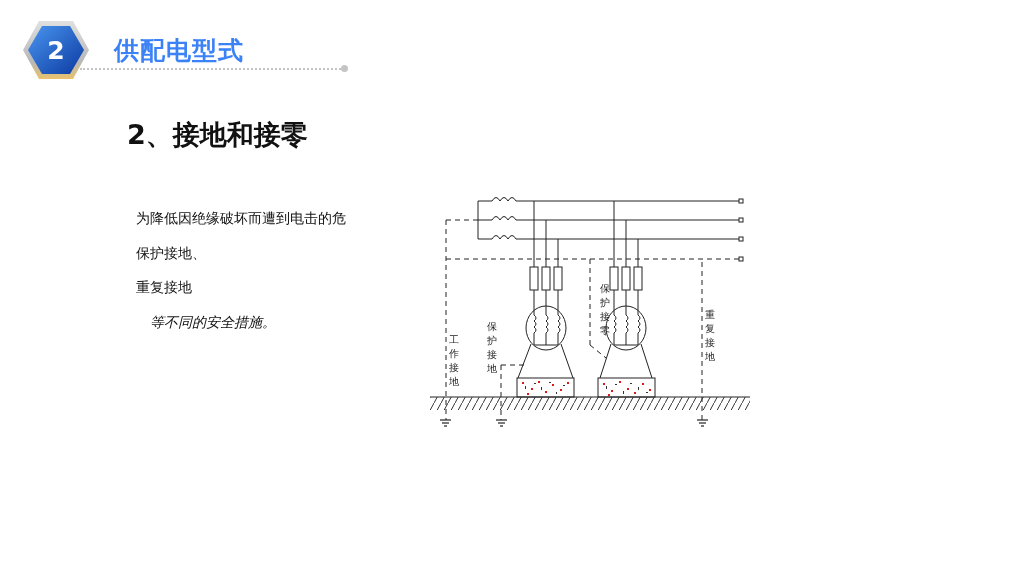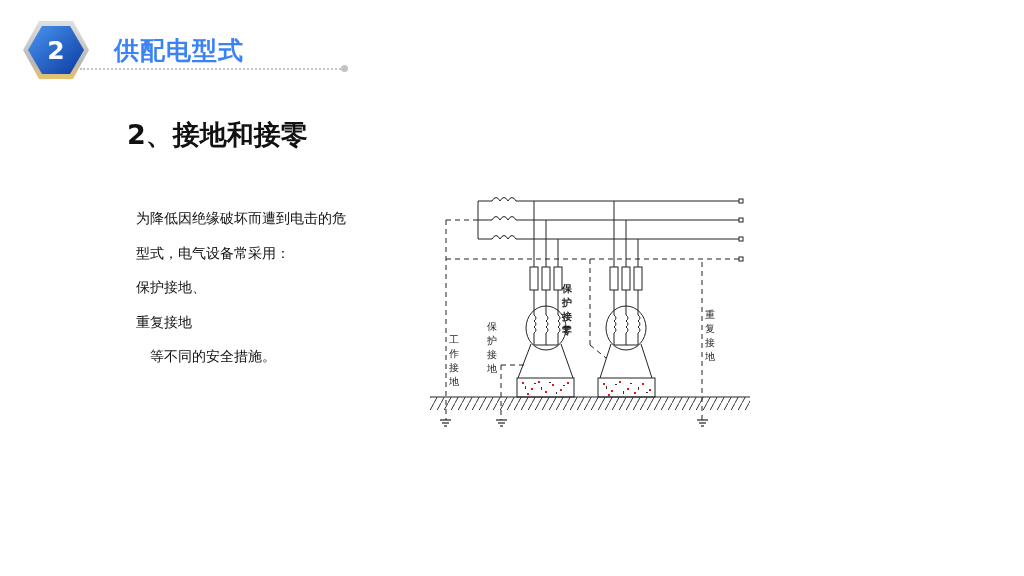--- a/index.html
+++ b/index.html
@@ -29,21 +29,21 @@
   }
   .subheading {
     position: absolute; left: 127px; top: 117px;
     font-size: 27px; font-weight: bold; color: #111111;
   }
   .body-text {
     position: absolute; left: 136px; top: 175px; width: 300px;
     font-size: 14px; color: #111111; margin-top: 29px;
   }
   .body-text .line { height: 34.5px; line-height: 28px; white-space: nowrap; }
-  .body-text .indent { padding-left: 14px; }
+  .body-text .indent { padding-left: 14px; font-style: italic; }
   .diagram { position: absolute; left: 0; top: 0; width: 1024px; height: 576px; }
   .vlabel {
     position: absolute; font-size: 10px; color: #222222; width: 12px;
     line-height: 14px; text-align: center; word-break: break-all;
   }
 </style>
 </head>
 <body>
 
 <svg class="badge" viewBox="0 0 68 60">
@@ -63,21 +63,20 @@
 </svg>
 <div class="badge-num">2</div>
 <div class="section-title">供配电型式</div>
 <div class="title-rule"></div>
 <div class="title-dot"></div>
 
 <div class="subheading">2、接地和接零</div>
 
 <div class="body-text">
   <div class="line">为降低因绝缘破坏而遭到电击的危</div>
-  <div class="line">型式，电气设备常采用：</div>
   <div class="line">保护接地、</div>
   <div class="line">重复接地</div>
   <div class="line indent">等不同的安全措施。</div>
 </div>
 
 <svg class="diagram" viewBox="0 0 1024 576">
   <defs>
     <pattern id="hatch" width="7" height="13" patternUnits="userSpaceOnUse">
       <line x1="7" y1="0" x2="0" y2="13" stroke="#333" stroke-width="1"></line>
     </pattern>
@@ -226,14 +225,14 @@
     <g>
       <line x1="697" y1="420" x2="708" y2="420"></line>
         <line x1="699" y1="423" x2="706" y2="423"></line>
         <line x1="701" y1="426" x2="704" y2="426"></line>
     </g>
   </g>
 </svg>
 
 <div class="vlabel" style="left:448px; top:293px;margin-top:40px;">工作接地</div>
 <div class="vlabel" style="left:486px; top:320px;">保护接地</div>
-<div class="vlabel" style="left:561px; top:282px;font-weight:bold;">保护接零</div>
+<div class="vlabel" style="left:599px; top:282px;">保护接零</div>
 <div class="vlabel" style="left:704px; top:308px;">重复接地</div>
 
 </body></html>

